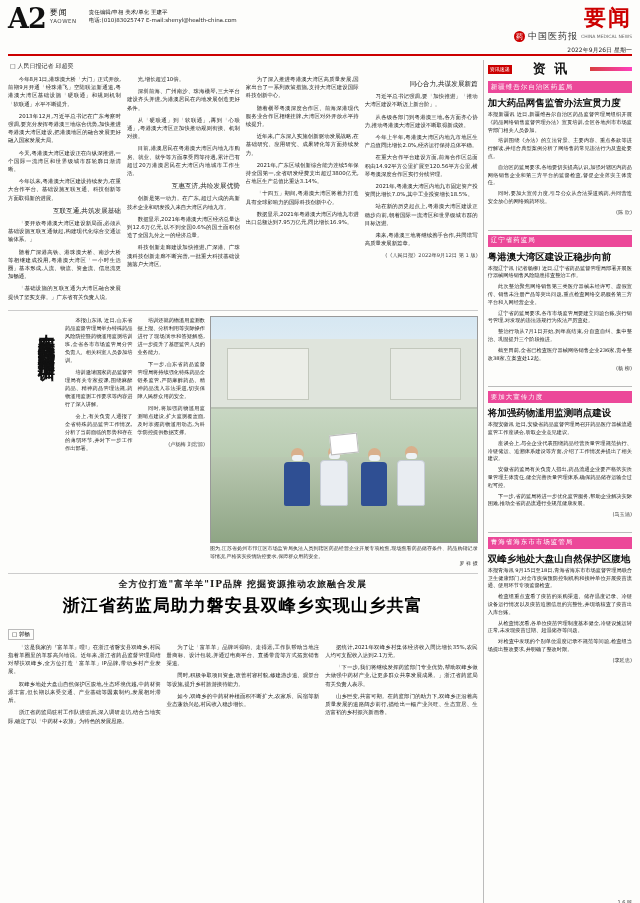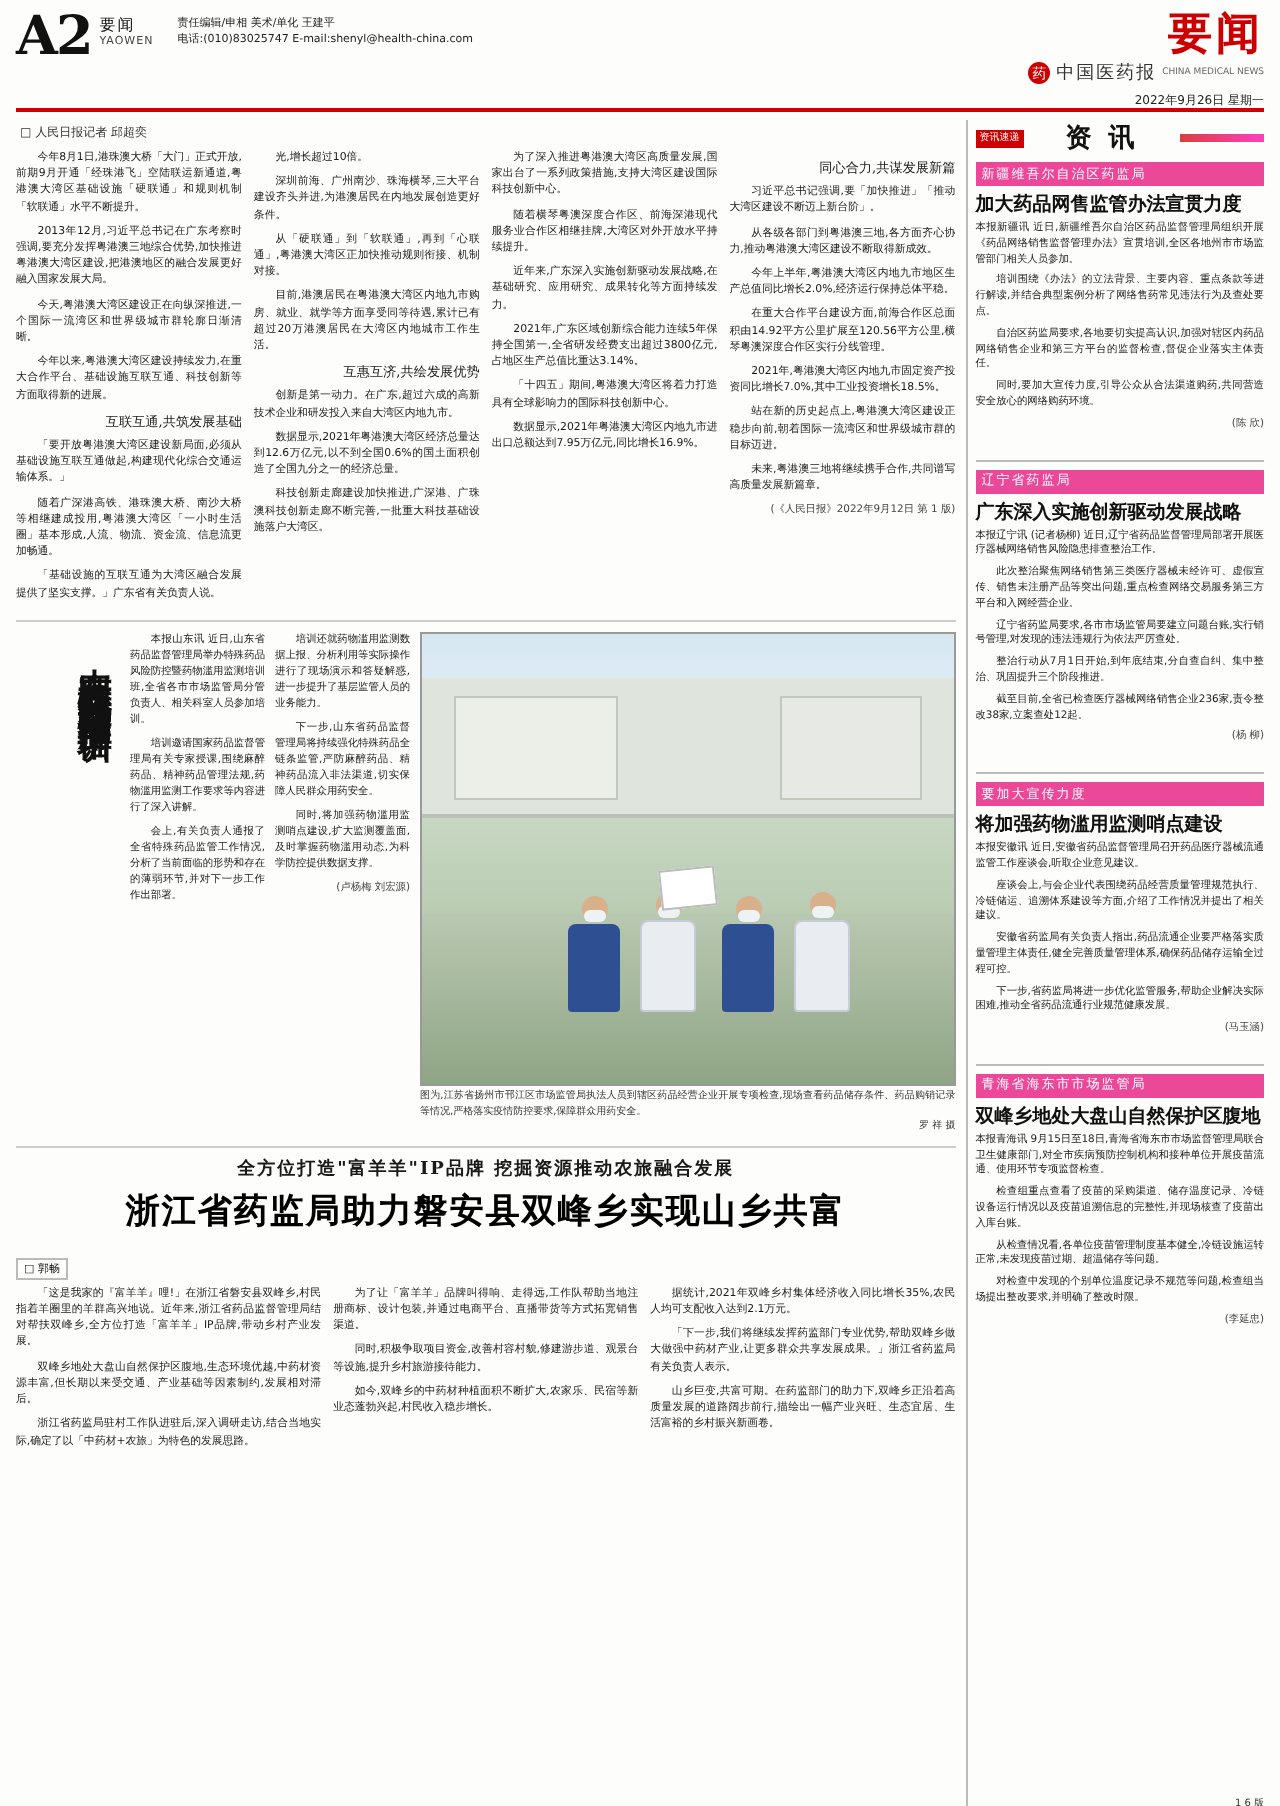--- a/index.html
+++ b/index.html
@@ -296,21 +296,21 @@
           <p>培训围绕《办法》的立法背景、主要内容、重点条款等进行解读,并结合典型案例分析了网络售药常见违法行为及查处要点。</p>
           <p>自治区药监局要求,各地要切实提高认识,加强对辖区内药品网络销售企业和第三方平台的监督检查,督促企业落实主体责任。</p>
           <p>同时,要加大宣传力度,引导公众从合法渠道购药,共同营造安全放心的网络购药环境。</p>
           <p class="sig">(陈 欣)</p>
         </div>
       </div>
       <div class="rule"></div>
 
       <div class="rail-sec">
         <span class="rail-label">辽宁省药监局</span>
-        <div class="rail-title">广东深入实施创新驱动发展战略</div>
+        <div class="rail-title">粤港澳大湾区建设正稳步向前</div>
         <div class="rail-body">
           <p class="lead">本报辽宁讯  (记者杨柳)  近日,辽宁省药品监督管理局部署开展医疗器械网络销售风险隐患排查整治工作。</p>
           <p>此次整治聚焦网络销售第三类医疗器械未经许可、虚假宣传、销售未注册产品等突出问题,重点检查网络交易服务第三方平台和入网经营企业。</p>
           <p>辽宁省药监局要求,各市市场监管局要建立问题台账,实行销号管理,对发现的违法违规行为依法严厉查处。</p>
           <p>整治行动从7月1日开始,到年底结束,分自查自纠、集中整治、巩固提升三个阶段推进。</p>
           <p>截至目前,全省已检查医疗器械网络销售企业236家,责令整改38家,立案查处12起。</p>
           <p class="sig">(杨 柳)</p>
         </div>
       </div>
       <div class="rule"></div>

